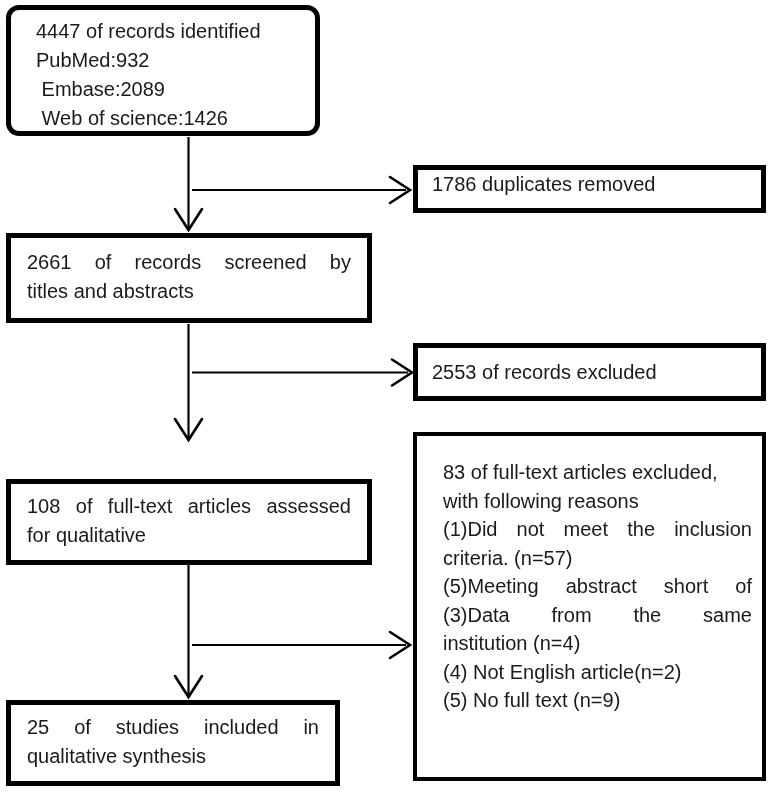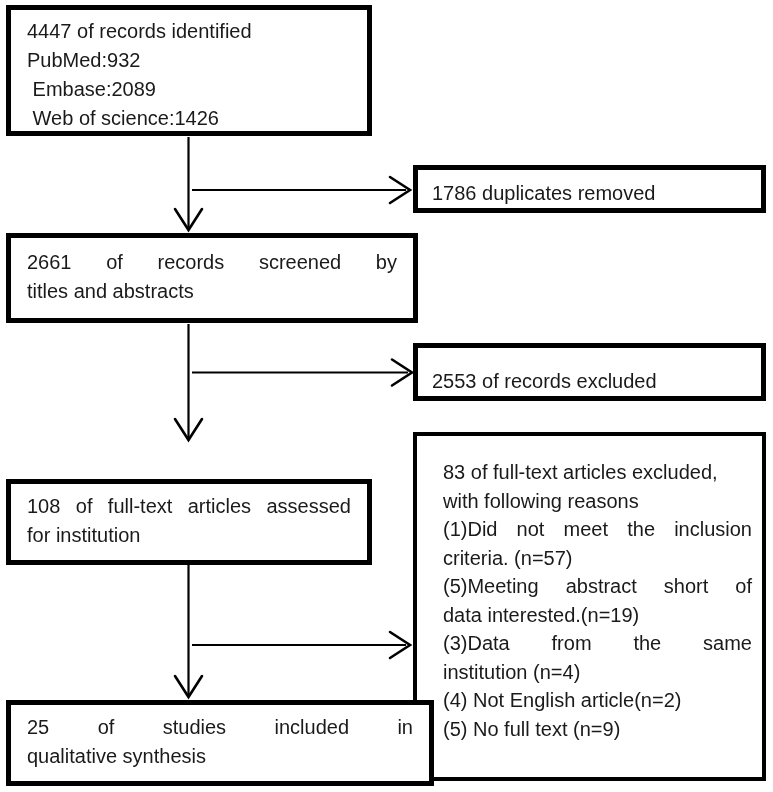--- a/index.html
+++ b/index.html
@@ -16,30 +16,30 @@
     position:absolute;
     box-sizing:border-box;
     background:#ffffff;
     border:5px solid #000000;
     font-size:20px;
     line-height:29px;
   }
   .line{white-space:nowrap;}
   .jl{text-align:justify;text-align-last:justify;white-space:normal;}
   
-  .b1{left:6px;top:5px;width:366px;height:131px;padding:7px 12px 0 16px;}
+  .b1{left:6px;top:5px;width:314px;height:131px;padding:7px 12px 0 25px;border-radius:13px;}
   .b1 .line{white-space:pre;}
-  .b2{left:6px;top:233px;width:412px;height:90px;padding:10px 16px 0 16px;}
+  .b2{left:6px;top:233px;width:366px;height:90px;padding:10px 16px 0 16px;}
   .b3{left:6px;top:443px;width:366px;height:86px;padding:8px 16px 0 16px;margin-top:36px;}
-  .b4{left:6px;top:700px;width:428px;height:86px;padding:8px 16px 0 16px;}
+  .b4{left:6px;top:700px;width:334px;height:86px;padding:8px 16px 0 16px;}
   
   .ba{left:413px;top:165px;width:353px;height:48px;border-width:5px;
-      display:flex;align-items:flex-end;padding:0 8px 0 14px;}
+      display:flex;align-items:flex-start;padding:0 8px 0 14px;}
   .bb{left:413px;top:343px;width:353px;height:58px;border-width:5px;
-      display:flex;align-items:flex-end;padding:0 0 0 14px;}
+      display:flex;align-items:center;padding:0 0 0 14px;}
   .bc{left:413px;top:432px;width:353px;height:349px;border-width:4px;
       padding:22px 10px 0 26px;line-height:28.5px;}
   .arr{stroke:#000000;fill:none;}
   .shaft{stroke-width:2.2px;}
   .head{stroke-width:2.6px;stroke-linecap:round;stroke-linejoin:miter;}
 </style>
 </head>
 <body>
 
 <div class="stage">
@@ -80,30 +80,29 @@
     <div class="line jl">2661 of records screened by</div>
     <div class="line">titles and abstracts</div>
   </div>
 
   <div class="box bb">
     <div class="line">2553 of records excluded</div>
   </div>
 
   <div class="box b3">
     <div class="line jl">108 of full-text articles assessed</div>
-    <div class="line">for institution</div>
+    <div class="line">for qualitative</div>
   </div>
 
   <div class="box bc">
     <div class="line">83 of full-text articles excluded,</div>
     <div class="line">with following reasons</div>
     <div class="line jl">(1)Did not meet the inclusion</div>
     <div class="line">criteria. (n=57)</div>
     <div class="line jl">(5)Meeting abstract short of</div>
-    <div class="line">data interested.(n=19)</div>
     <div class="line jl">(3)Data from the same</div>
     <div class="line">institution (n=4)</div>
     <div class="line">(4) Not English article(n=2)</div>
     <div class="line">(5) No full text (n=9)</div>
   </div>
 
   <div class="box b4">
     <div class="line jl">25 of studies included in</div>
     <div class="line">qualitative synthesis</div>
   </div>

